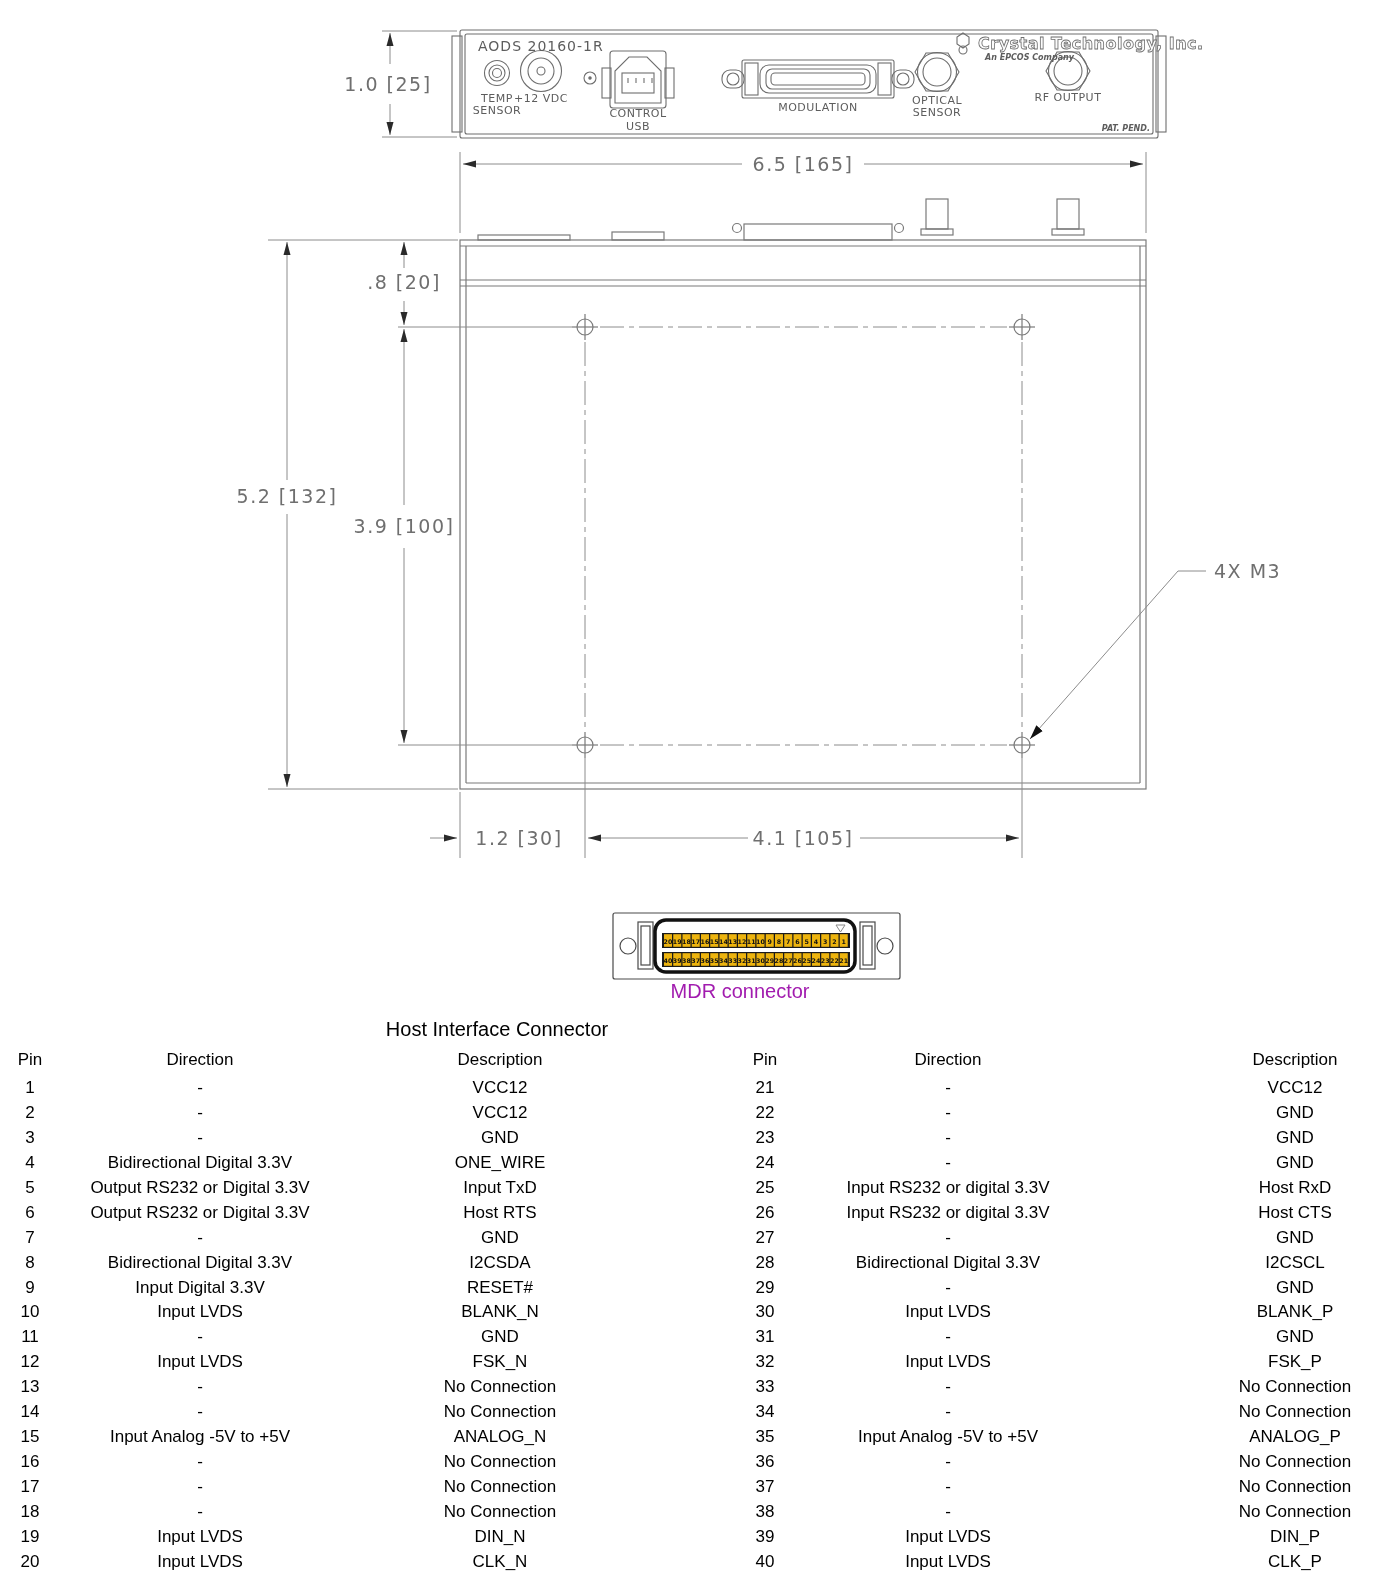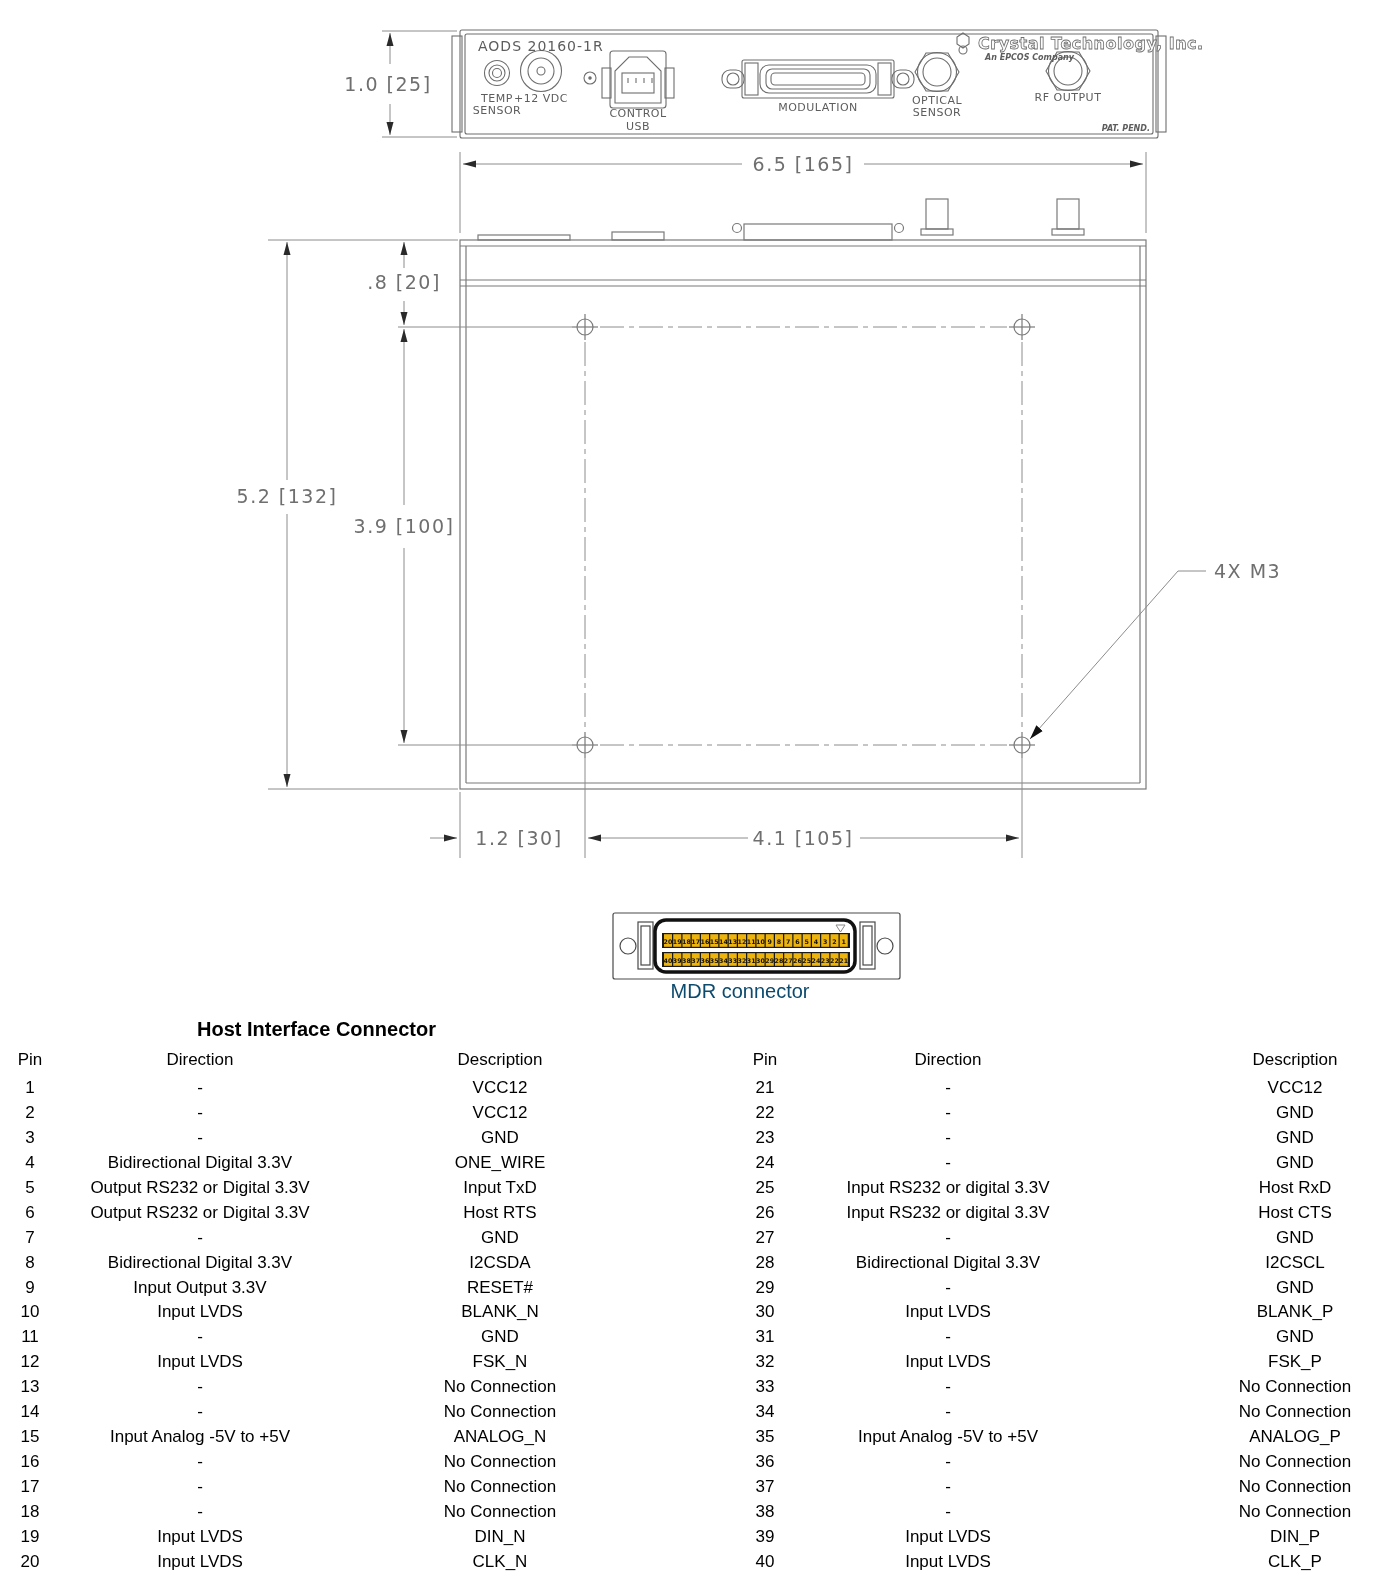--- a/index.html
+++ b/index.html
@@ -14,23 +14,23 @@
   .brand-tag{fill:#5d5d5d;font-size:8px;font-weight:bold;font-style:italic;}
   .pat{fill:#5d5d5d;font-size:8px;font-weight:bold;font-style:italic;}
   .thin{stroke:#8c8c8c;stroke-width:1;fill:none;}
   .body-line{stroke:#7a7a7a;stroke-width:1.2;fill:none;}
   .panel-line{stroke:#6e6e6e;stroke-width:1.1;fill:none;}
   .cline{stroke:#8c8c8c;stroke-width:1;fill:none;stroke-dasharray:24 5 5 5;}
   .mdr-line{stroke:#4a4a4a;stroke-width:1.2;fill:none;}
   .mdr-shell{stroke:#111;stroke-width:3.5;fill:none;}
 
   .caption{position:absolute;left:590px;top:980px;width:300px;text-align:center;
-           font-size:20px;color:#0c4a6e;}
-  .tbl-title{position:absolute;left:197px;top:1018px;width:600px;
-             font-size:20px;font-weight:bold;color:#000;}
+           font-size:20px;color:#a21caf;}
+  .tbl-title{position:absolute;left:197px;top:1018px;width:600px;text-align:center;
+             font-size:20px;font-weight:normal;color:#000;}
   .ptable{position:absolute;display:block;}
   .trow{display:grid;height:24.95px;line-height:24.95px;font-size:17px;color:#000;}
   .thead .trow{font-weight:normal;}
   .tcell{text-align:center;white-space:nowrap;overflow:visible;}
   .grid-left{grid-template-columns:60px 280px 0px 320px;}
   .grid-right{grid-template-columns:130px 236px 134px 190px;}
   #left-head{left:0;top:1048px;width:700px;}
   #left-rows{left:0;top:1076px;width:700px;}
   #right-head{left:700px;top:1048px;width:690px;}
   #right-rows{left:700px;top:1076px;width:690px;}
@@ -393,21 +393,21 @@
         <div class="tcell">GND</div>
       </div>
       <div class="trow grid-left">
         <div class="tcell">8</div>
         <div class="tcell">Bidirectional Digital 3.3V</div>
         <div class="tcell"></div>
         <div class="tcell">I2CSDA</div>
       </div>
       <div class="trow grid-left">
         <div class="tcell">9</div>
-        <div class="tcell">Input Output 3.3V</div>
+        <div class="tcell">Input Digital 3.3V</div>
         <div class="tcell"></div>
         <div class="tcell">RESET#</div>
       </div>
       <div class="trow grid-left">
         <div class="tcell">10</div>
         <div class="tcell">Input LVDS</div>
         <div class="tcell"></div>
         <div class="tcell">BLANK_N</div>
       </div>
       <div class="trow grid-left">

